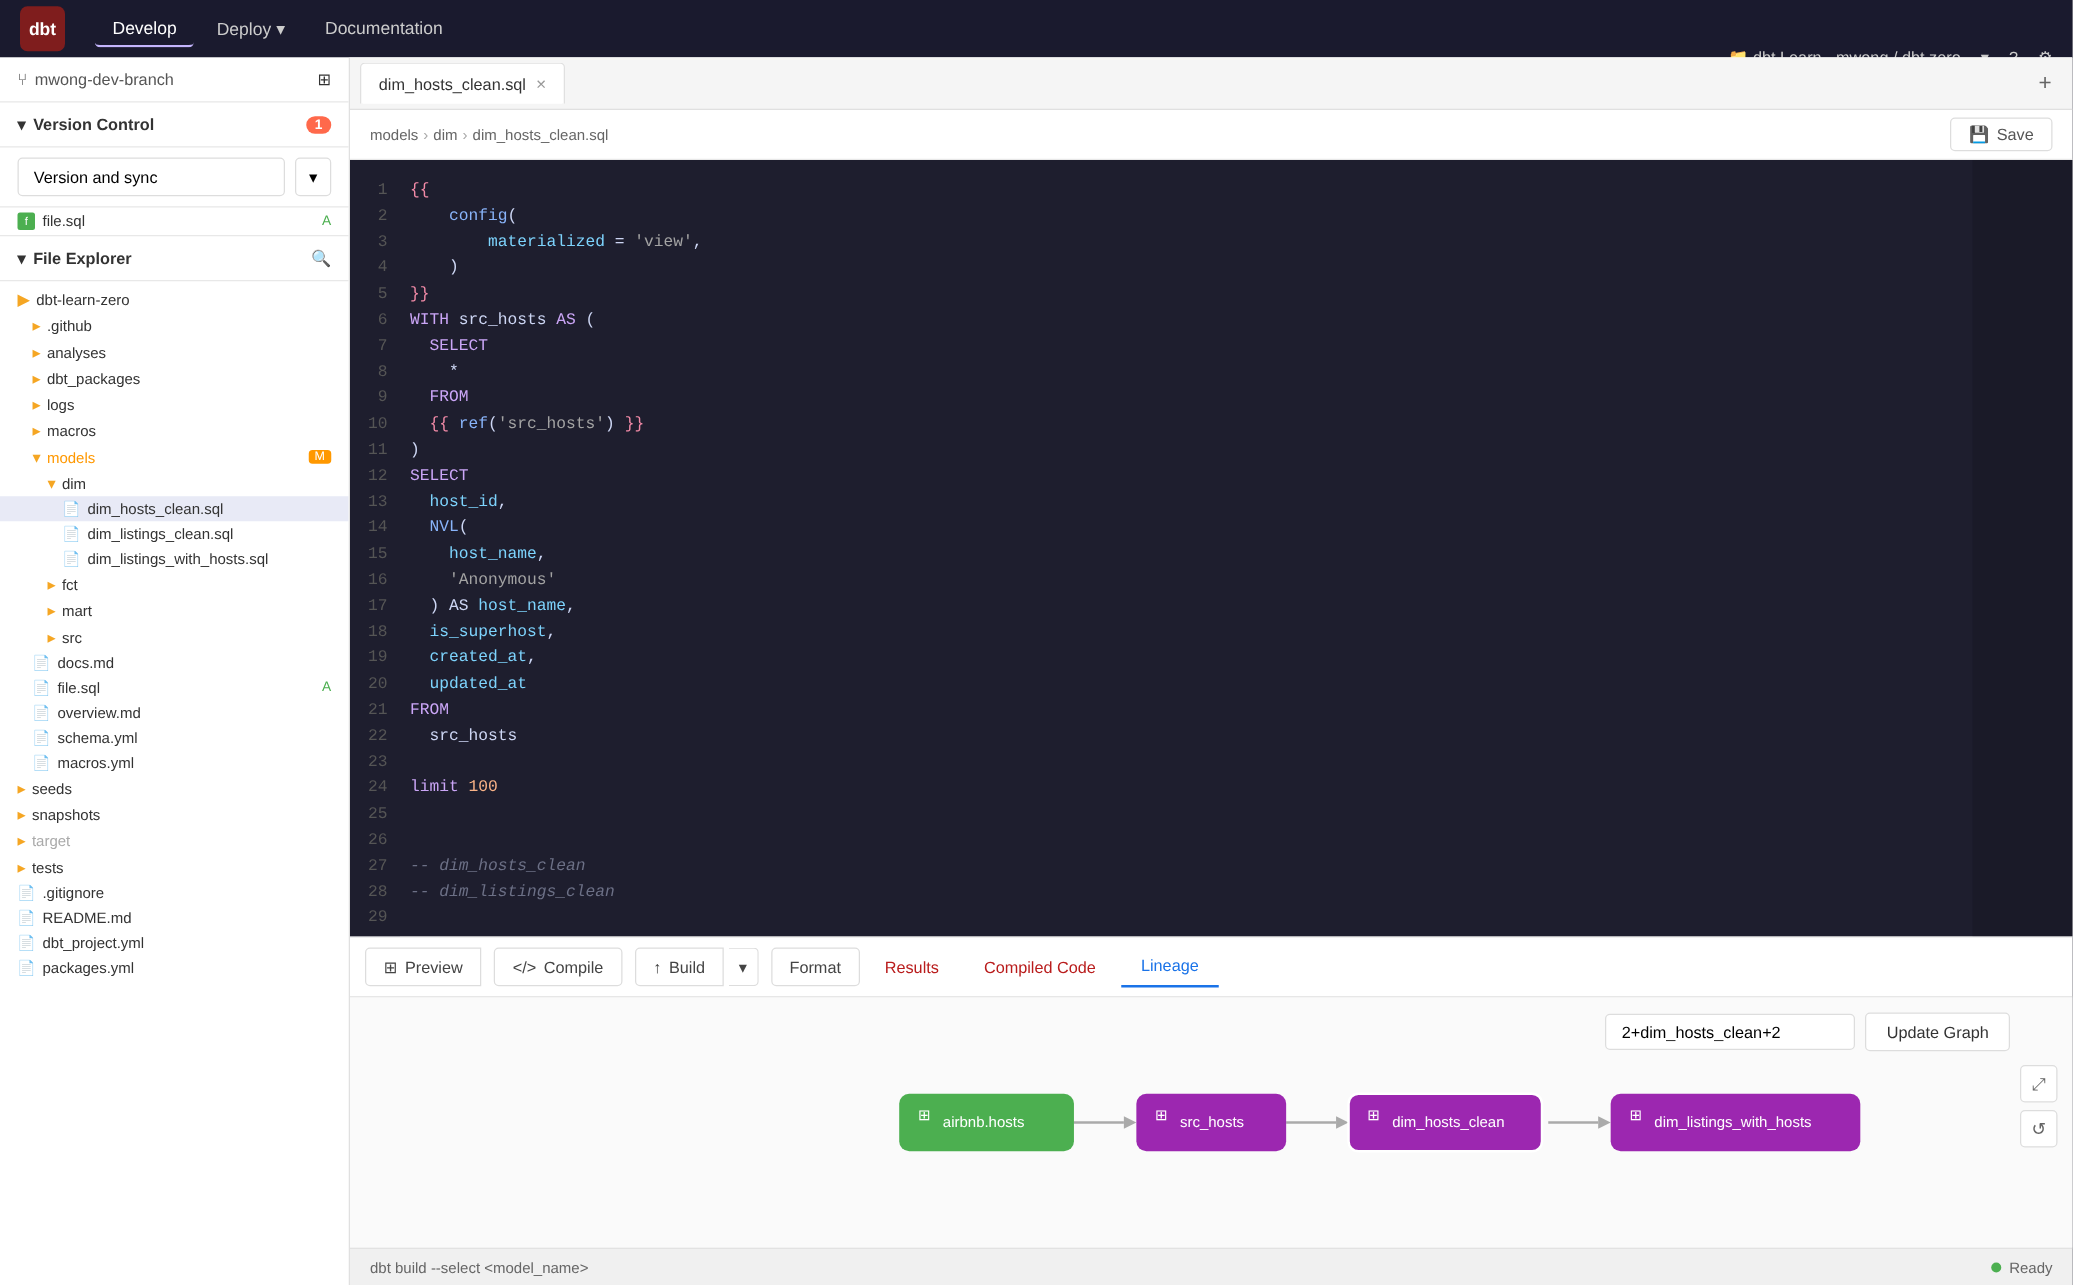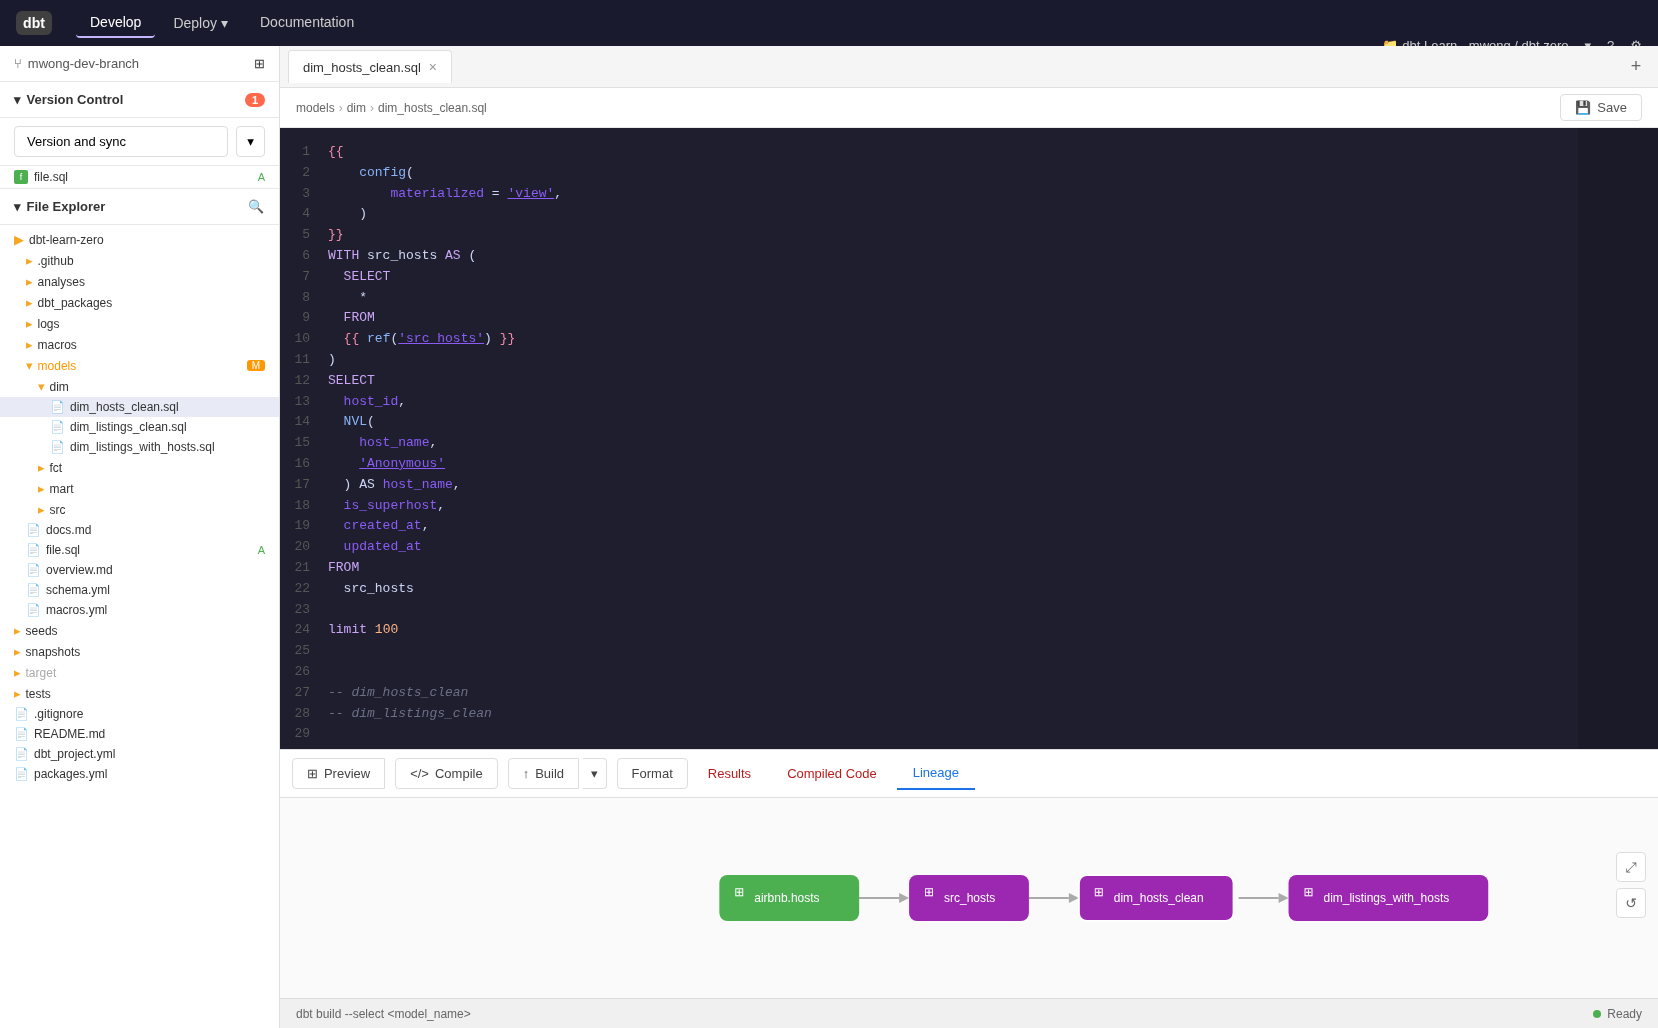--- a/index.html
+++ b/index.html
@@ -15,22 +15,22 @@
       gap: 24px;
       color: #fff;
     }
     .navbar-logo {
       display: flex;
       align-items: center;
       gap: 6px;
     }
     .dbt-logo {
       width: 36px;
-      height: 24px;
-      background: #404040;
+      height: 36px;
+      background: #7f1d1d;
       border-radius: 6px;
       display: flex;
       align-items: center;
       justify-content: center;
       font-weight: bold;
       color: white;
       font-size: 14px;
     }
     .nav-items {
       display: flex;
@@ -314,25 +314,25 @@
     }
     .code-minimap {
       width: 80px;
       background: #181825;
       opacity: 0.6;
     }
 
     
     .kw { color: #cba6f7; }
     .fn { color: #89b4fa; }
-    .str { color: #8b5cf6; text-decoration: underline; }
+    .str { color: #a3a3a3; }
     .tmpl { color: #f38ba8; }
     .num { color: #fab387; }
     .cmt { color: #6c7086; font-style: italic; }
-    .field { color: #8b5cf6; }
+    .field { color: #7dd3fc; }
     .punc { color: #cdd6f4; }
 
     
     .bottom-panel {
       border-top: 1px solid #e0e0e0;
       background: #fff;
     }
     .bottom-tabs {
       display: flex;
       align-items: center;
@@ -707,20 +707,24 @@
         <button class="bottom-tab-btn" style="margin-left:6px;">
           <span>Format</span>
         </button>
 
         <span class="bottom-tab-text">Results</span>
         <span class="bottom-tab-text">Compiled Code</span>
         <span class="bottom-tab-text active">Lineage</span>
       </div>
 
       <div class="lineage-panel">
+        <div class="lineage-controls">
+          <input class="lineage-input" value="2+dim_hosts_clean+2" style="">
+          <button class="update-graph-btn">Update Graph</button>
+        </div>
         <div class="lineage-actions" style="top:54px;">
           <button class="lineage-action-btn">⤢</button>
           <button class="lineage-action-btn">↺</button>
         </div>
 
         
         <svg class="lineage-svg" viewBox="0 0 1380 190" preserveAspectRatio="xMidYMid meet">
 
           <line x1="580" y1="95" x2="620" y2="95" stroke="#aaa" stroke-width="2"></line>
           <line x1="750" y1="95" x2="790" y2="95" stroke="#aaa" stroke-width="2"></line>

